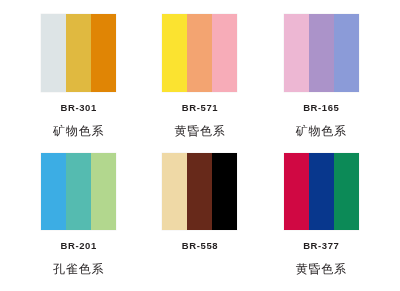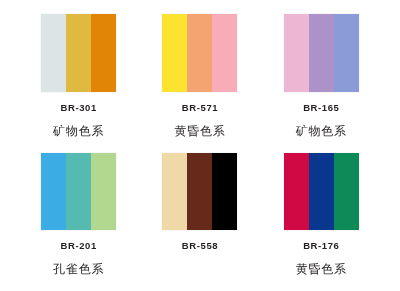--- a/index.html
+++ b/index.html
@@ -124,18 +124,18 @@
       </div>
       <div class="card-code">BR-558</div>
     </div>
 
     <div class="palette-card row-2">
       <div class="swatch-block">
         <div class="swatch-band" style="background:#d00843"></div>
         <div class="swatch-band" style="background:#08378d"></div>
         <div class="swatch-band" style="background:#0c8a57"></div>
       </div>
-      <div class="card-code">BR-176</div>
+      <div class="card-code">BR-377</div>
       <div class="card-name">黄昏色系</div>
     </div>
 
   </div>
 </div>
 
 </body></html>

